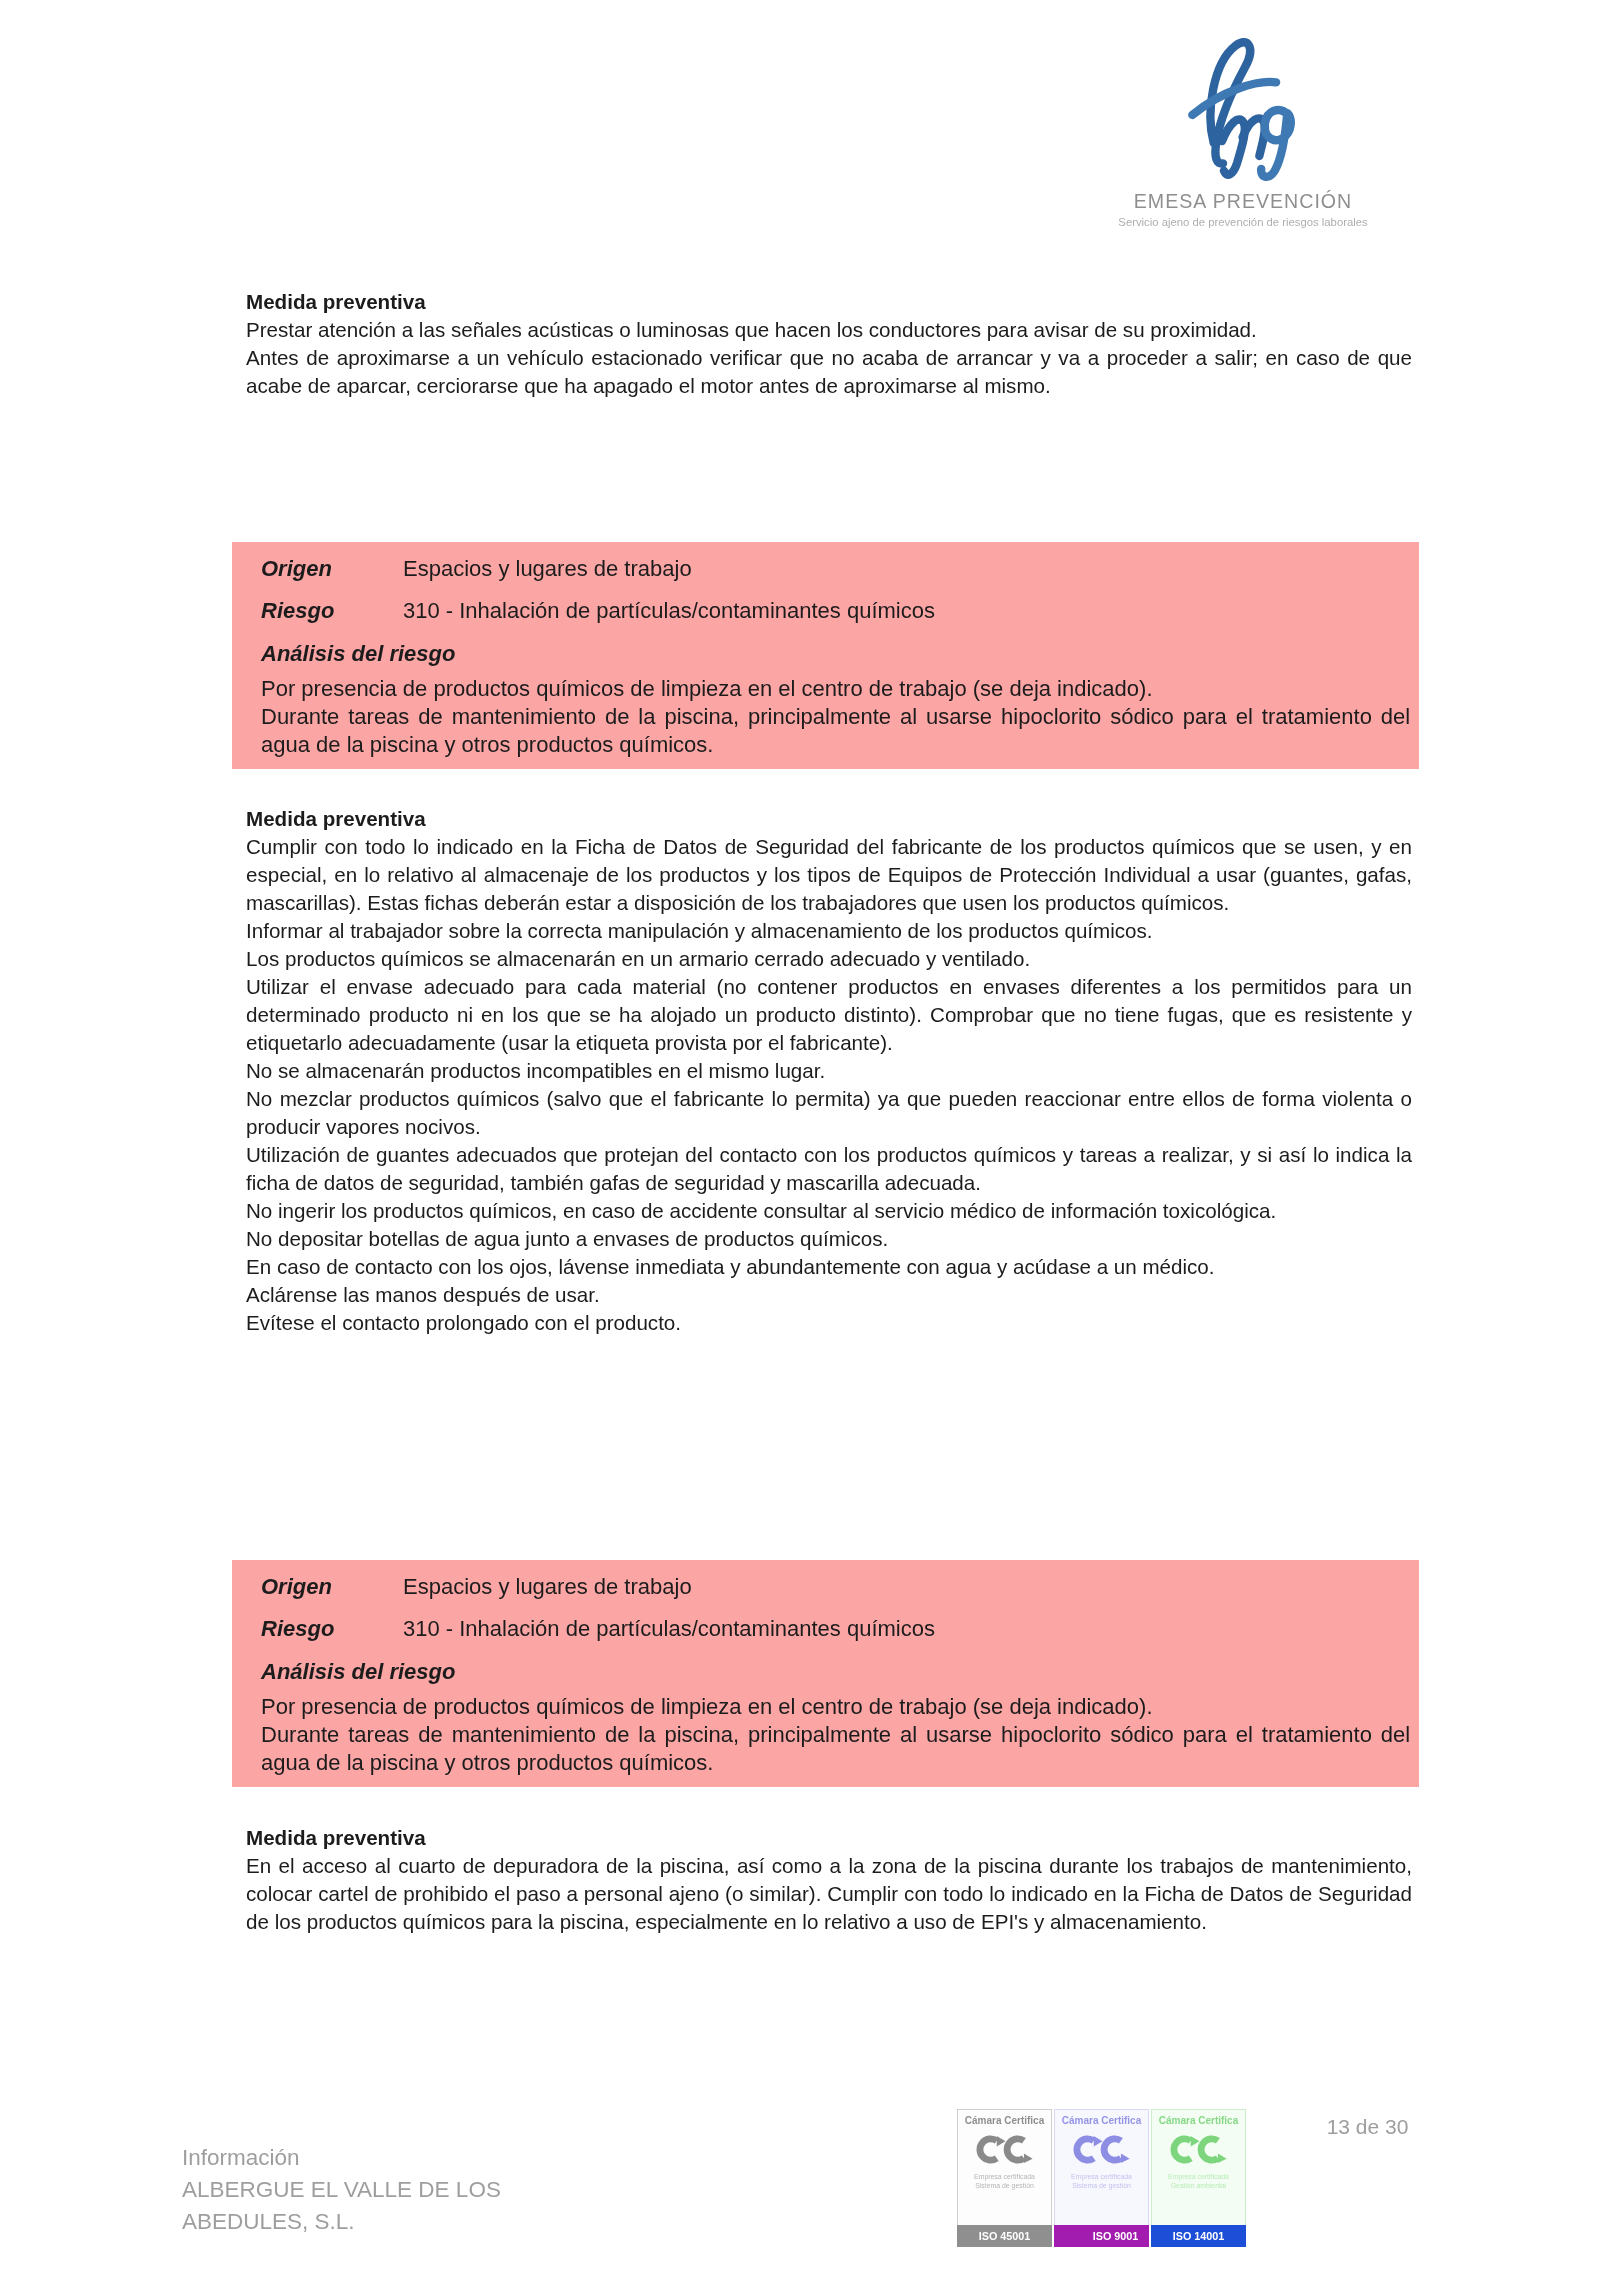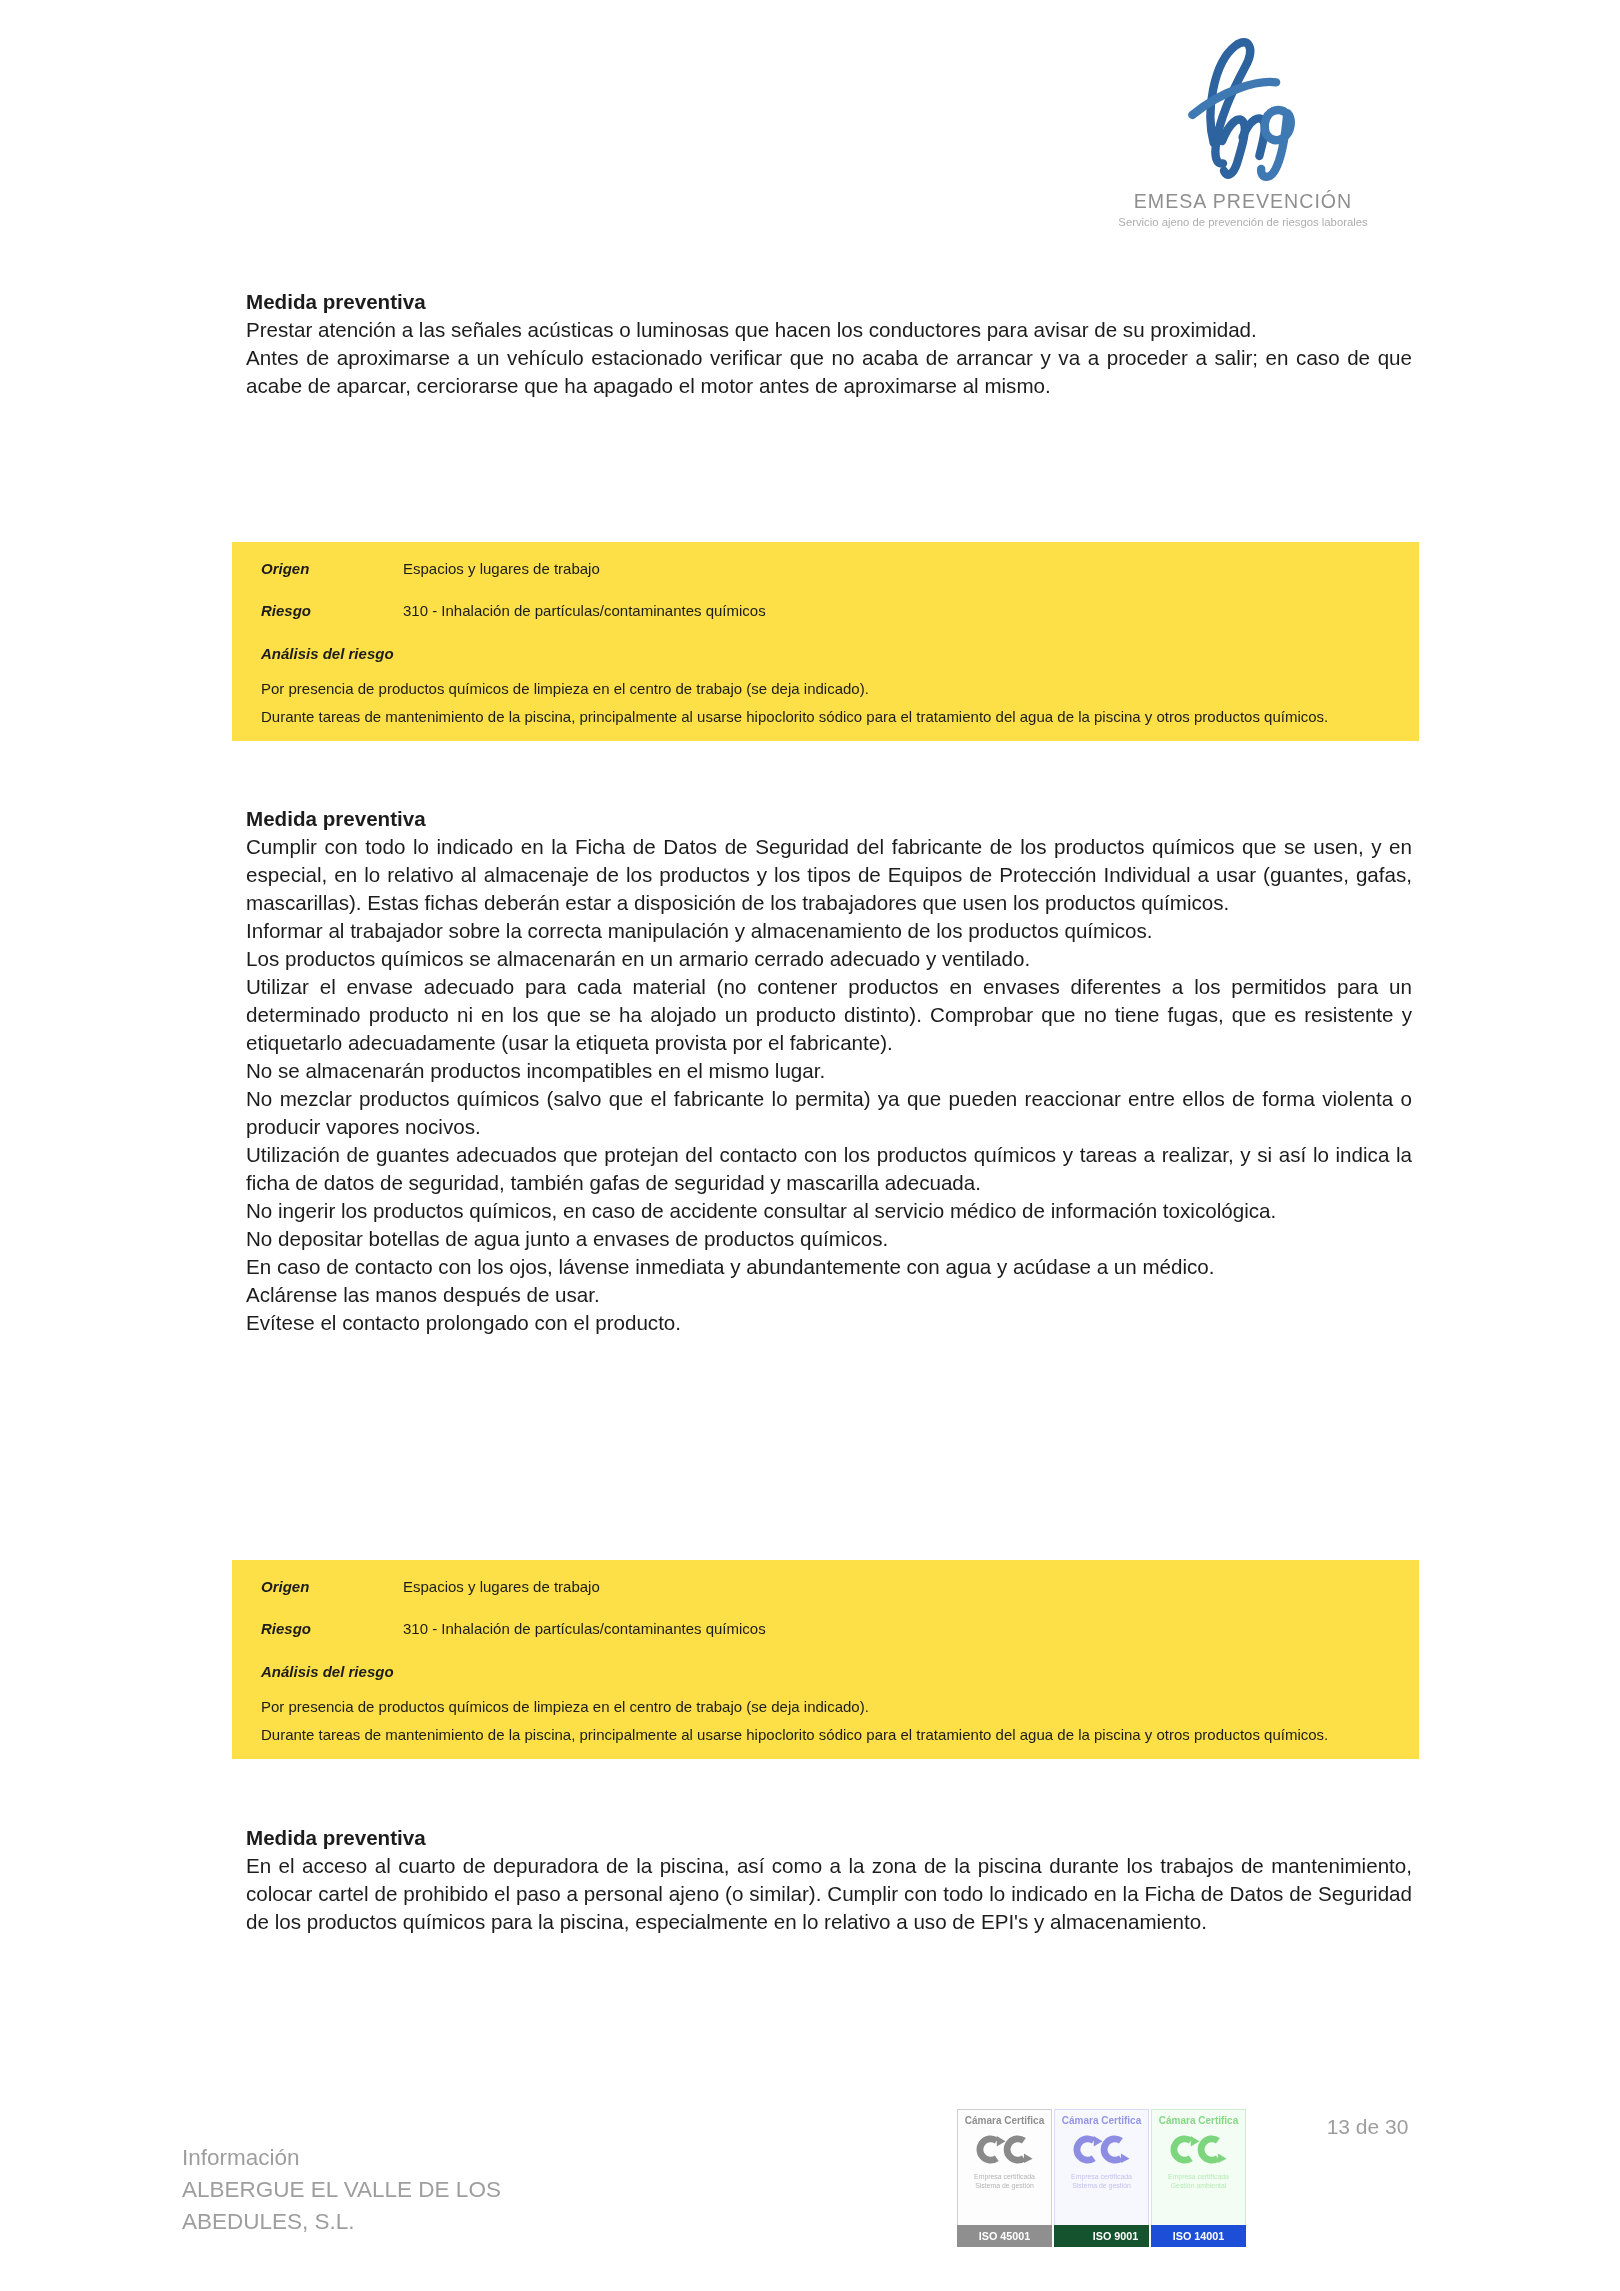--- a/index.html
+++ b/index.html
@@ -24,23 +24,23 @@
   .tblock h3 { font-size: 20.6px; line-height: 28px; font-weight: bold; margin-top: 48px; }
   .tblock p { text-align: justify; }
 
   .b1 { top: 240px; }
   .b2 { top: 757px; }
   .b3 { top: 1776px; }
 
   
   .risk-table {
     position: absolute; left: 232px; width: 1187px;
-    background: #fde047;
+    background: #fca5a5;
     padding: 12.7px 8.8px 9.8px 29px;
-    font-size: 15px; line-height: 28px;
+    font-size: 22px; line-height: 28px;
   }
   .rt1 { top: 542px; }
   .rt2 { top: 1560px; }
   .risk-row { margin-bottom: 14.7px; }
   .risk-label { display: inline-block; width: 142px; font-weight: bold; font-style: italic; vertical-align: top; }
   .risk-value { display: inline-block; vertical-align: top; }
   .analysis-label { font-weight: bold; font-style: italic; margin-bottom: 6.9px; }
   .risk-table p.analysis { text-align: justify; }
 
   
@@ -61,21 +61,21 @@
   .badge-gray  .badge-card { background: #fdfdfd; border: 1px solid #cfcfcf; border-bottom: none; }
   .badge-gray  .badge-header { color: #8f8f8f; }
   .badge-gray  .badge-cc { color: #8a8a8a; }
   .badge-gray  .badge-line { color: #b5b5b5; }
   .badge-gray  .badge-bar { background: #8f8f8f; }
 
   .badge-blue  .badge-card { background: #f7f7fe; border: 1px solid #d9d9f6; border-bottom: none; }
   .badge-blue  .badge-header { color: #9595e6; }
   .badge-blue  .badge-cc { color: #8d8de3; }
   .badge-blue  .badge-line { color: #c3c3f0; }
-  .badge-blue  .badge-bar { background: #14532d; padding-left: 28px; }
+  .badge-blue  .badge-bar { background: #a21caf; padding-left: 28px; }
 
   .badge-green .badge-card { background: #f3fdf3; border: 1px solid #cdeecd; border-bottom: none; }
   .badge-green .badge-header { color: #86d886; }
   .badge-green .badge-cc { color: #7dd67d; }
   .badge-green .badge-line { color: #b8ecb8; }
   .badge-green .badge-bar { background: #1d4ed8; }
 </style>
 </head>
 <body>
 

